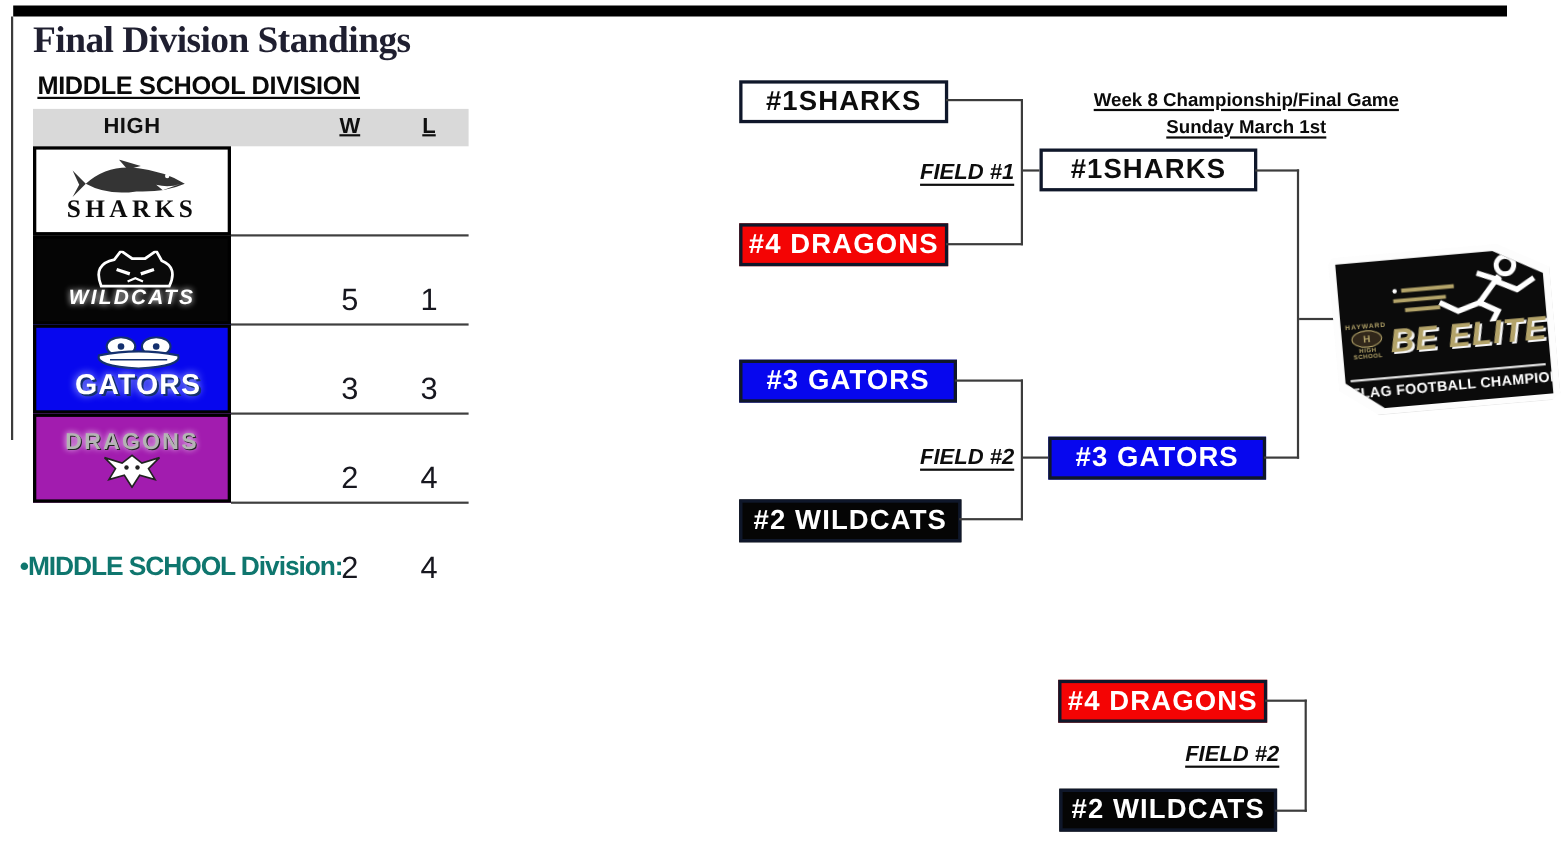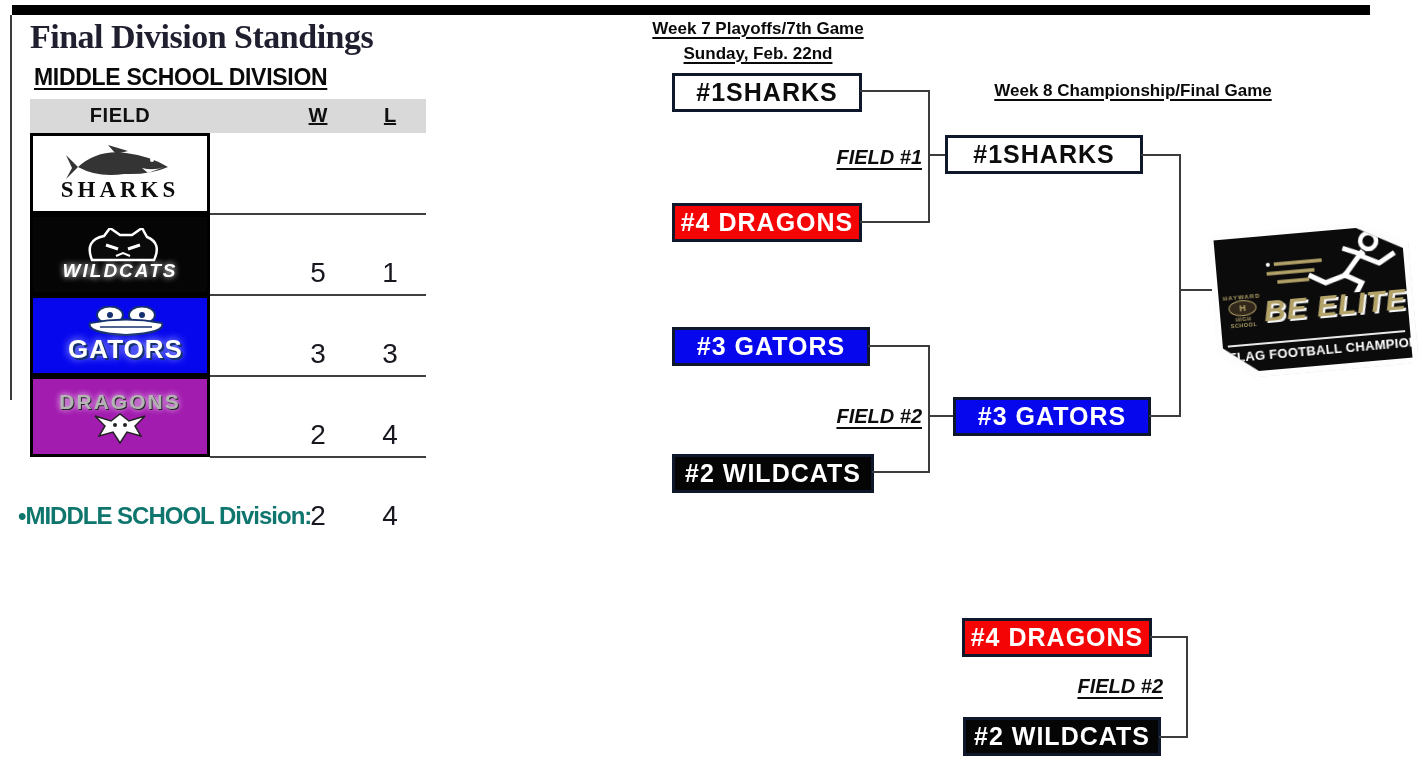--- a/index.html
+++ b/index.html
@@ -82,21 +82,21 @@
 <div id="stage">
 
   <div class="abs top-bar"></div>
   <div class="abs left-line"></div>
 
   <div class="abs page-title">Final Division Standings</div>
   <div class="abs division-header">MIDDLE SCHOOL DIVISION</div>
 
   <div class="abs standings">
     <div class="standings-header">
-      <span class="hdr-team">FIELD</span>
+      <span class="hdr-team">HIGH</span>
       <span class="hdr-w">W</span>
       <span class="hdr-l">L</span>
     </div>
 
     <div class="team-cell cell-0" style="background: rgb(255, 255, 255);">
       <svg width="112" height="36" viewBox="0 0 112 36">
         <path d="M14,22 Q34,4 62,8 Q86,11 104,22 Q86,30 60,29 Q34,33 14,22 Z" fill="#343434"></path>
         <path d="M52,9 L44,0 L64,6 Z" fill="#343434"></path>
         <path d="M14,22 L2,10 L8,23 L2,34 Z" fill="#343434"></path>
         <path d="M78,23 Q90,26 100,22 L84,28 Z" fill="#ffffff"></path>
@@ -141,26 +141,23 @@
         <path d="M33,2 L24,9 L8,4 L18,14 L12,24 L26,20 L33,31 L40,20 L54,24 L48,14 L58,4 L42,9 Z" fill="#ffffff" stroke="#222222" stroke-width="1.5"></path>
         <circle cx="28" cy="13" r="2" fill="#222222"></circle>
         <circle cx="38" cy="13" r="2" fill="#222222"></circle>
       </svg>
     </div>
     <span class="wl-num" style="left:288px; top:317px; top:417px;">2</span>
     <span class="wl-num" style="left:360px; top:417px;">4</span>
     <div class="row-sep" style="top:357px;"></div>
   </div>
 
-  <div class="abs bracket-hdr week7">
-    <div>Week 7 Playoffs/7th Game</div>
-    <div>Sunday, Feb. 22nd</div>
-  </div>
   <div class="abs bracket-hdr week8">
     <div>Week 8 Championship/Final Game</div>
+    <div>Sunday March 1st</div>
   </div>
 
   <div class="abs bx" style="left: 672px; top: 73px; width: 184px; background: rgb(255, 255, 255); color: rgb(13, 13, 13);">#1SHARKS</div>
   <div class="abs field-label" style="left:792px; top:146px;">FIELD #1</div>
   <div class="abs bx" style="left: 672px; top: 203px; width: 184px; background: rgb(244, 4, 4); color: rgb(255, 255, 255);">#4 DRAGONS</div>
   <div class="abs bx" style="left: 945px; top: 135px; width: 192px; background: rgb(255, 255, 255); color: rgb(13, 13, 13);">#1SHARKS</div>
 
   <div class="abs bx" style="left: 672px; top: 327px; width: 192px; background: rgb(7, 7, 238); color: rgb(255, 255, 255);">#3 GATORS</div>
   <div class="abs field-label" style="left:792px; top:405px;">FIELD #2</div>
   <div class="abs bx" style="left: 672px; top: 454px; width: 196px; background: rgb(5, 5, 5); color: rgb(255, 255, 255);">#2 WILDCATS</div>

